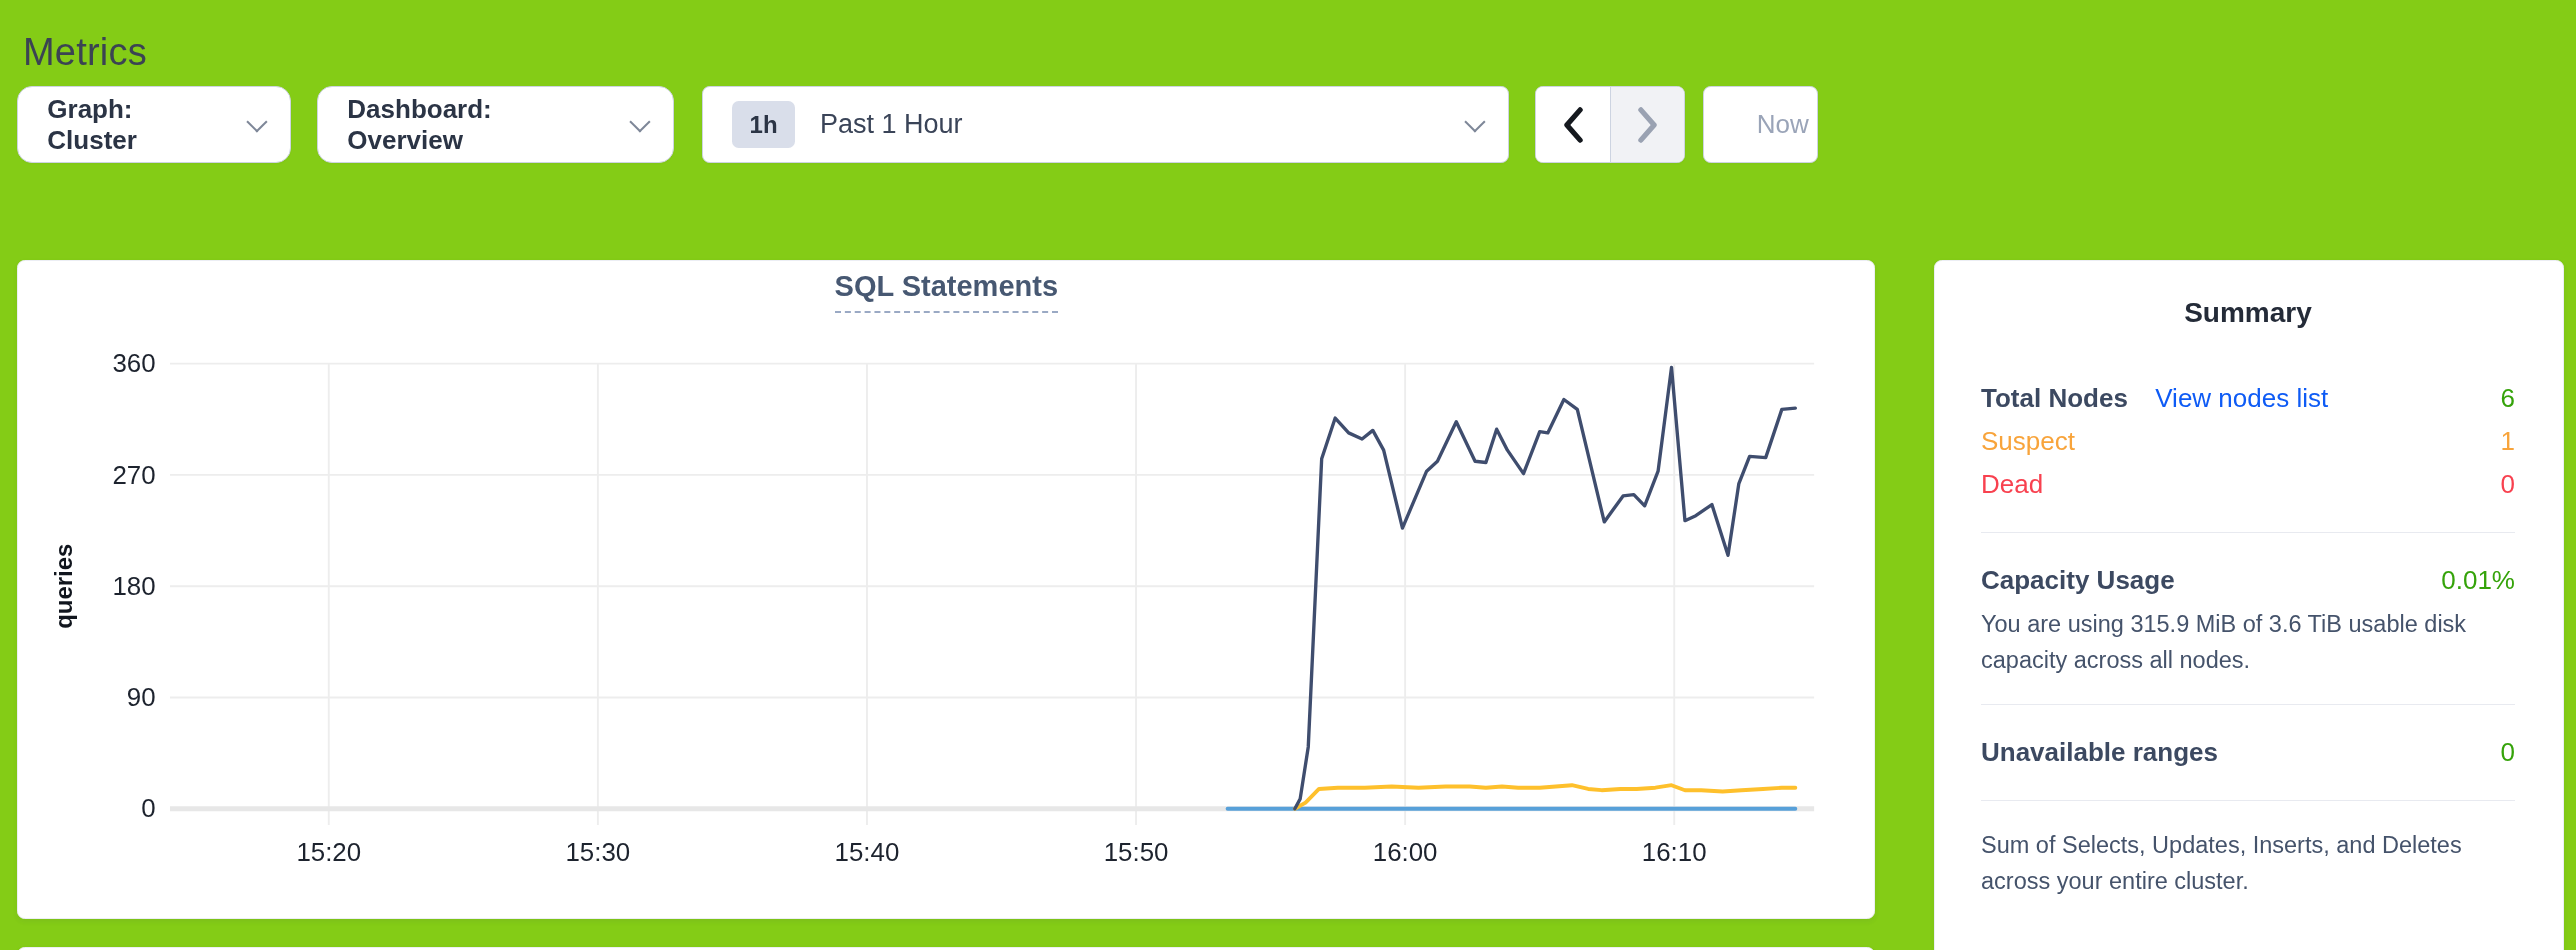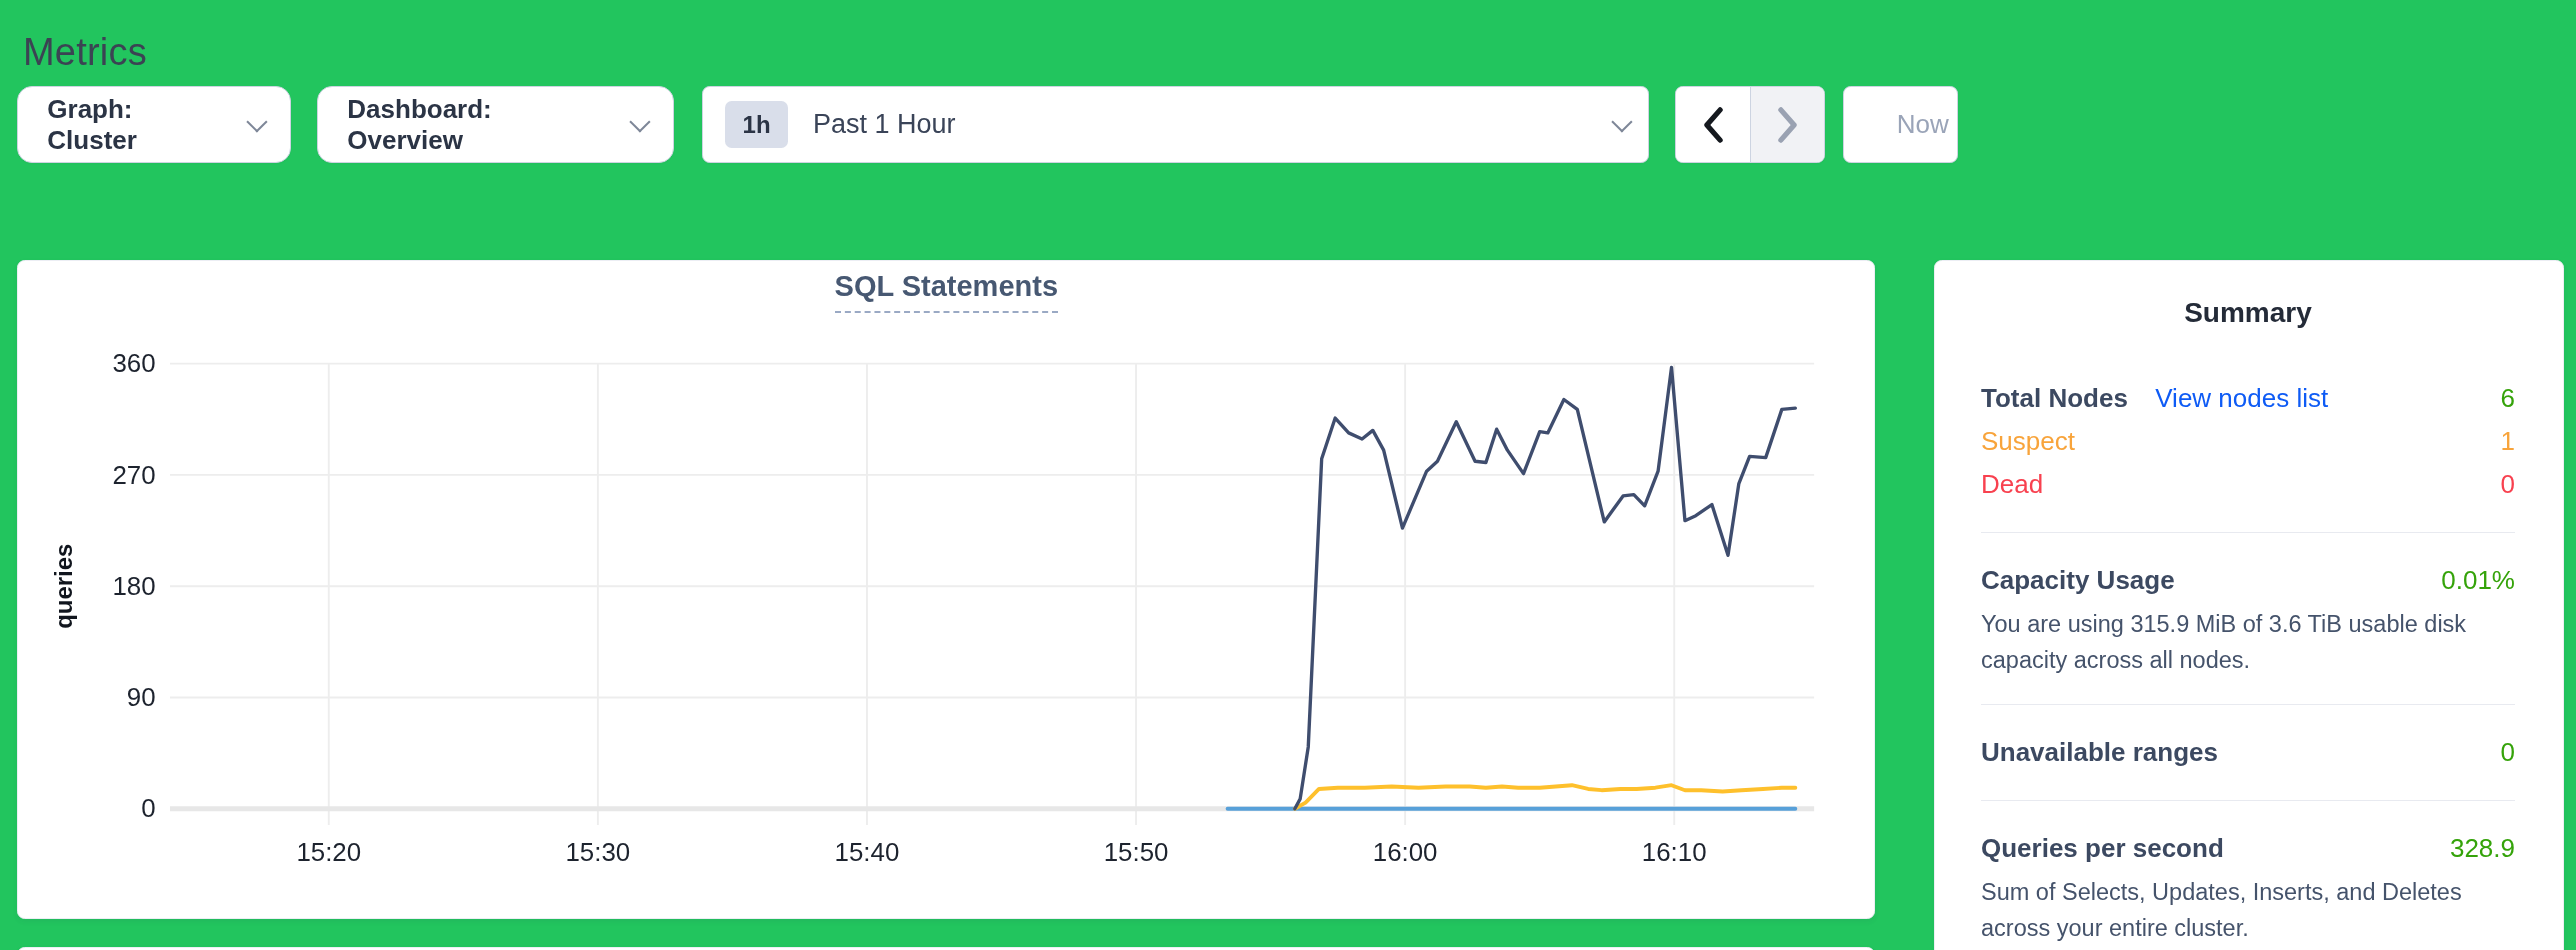--- a/index.html
+++ b/index.html
@@ -1,18 +1,18 @@
 <!DOCTYPE html>
 <html><head>
 <meta charset="utf-8">
 <style>
   html,body{margin:0;padding:0;background:#f4f5fa;}
   .page{
     position:relative;width:2576px;height:950px;overflow:hidden;
-    background:#22c55e;
+    background:#84cc16;
     font-family:"Liberation Sans", sans-serif;
     color:#2b3445;
     text-decoration:underline;
   }
   
   .page-title{
     position:absolute;left:23px;top:5.8px;
     font-size:38px;font-weight:500;color:#3b4353;letter-spacing:0.2px;
   }
   .controls{
@@ -25,21 +25,21 @@
     box-shadow:0 1px 1.9px rgba(40,50,80,.04);
   }
   .dropdown{padding:0 29px;cursor:pointer;border-radius:15px;}
   .dropdown .lbl{font-size:26px;font-weight:700;color:#2b3445;}
   .chev-down{
     width:12.5px;height:12.5px;border-right:2.9px solid #7e8798;border-bottom:2.9px solid #7e8798;
     transform:rotate(45deg) translateY(-3.8px);margin-left:21px;flex:0 0 auto;
   }
   .ctl-graph{width:274px;justify-content:center;margin-right:26px;}
   .ctl-dash{width:357px;justify-content:center;margin-right:28px;}
-  .timepicker{width:947px;padding:0 22px;margin-right:26px;cursor:pointer;}
+  .timepicker{width:807px;padding:0 29px;margin-right:26px;cursor:pointer;}
   .time-badge{
     background:#d9deea;border-radius:6.7px;padding:9.6px 17.3px;
     font-size:24px;font-weight:700;color:#2b3445;margin-right:25px;
   }
   .time-label{font-size:27px;font-weight:400;color:#3a4458;}
   .timepicker .chev-down{margin-left:auto;}
   .arrow-group{width:150px;margin-right:18px;overflow:hidden;padding:0;}
   .arrow-btn{
     flex:1 1 50%;height:100%;display:flex;align-items:center;justify-content:center;cursor:pointer;
   }
@@ -171,23 +171,19 @@
 
     <hr class="sdivider">
 
     <div class="srow">
       <span class="b">Unavailable ranges</span>
       <span class="val green">0</span>
     </div>
 
     <hr class="sdivider">
 
-    <div class="srow">
-      <span class="b">Queries per second</span>
-      <span class="val green">328.9</span>
-    </div>
     <div class="caption">Sum of Selects, Updates, Inserts, and Deletes across your entire cluster.</div>
   </div>
 
   <div class="card next-card"></div>
 
 </div>
 
 
 </body></html>

